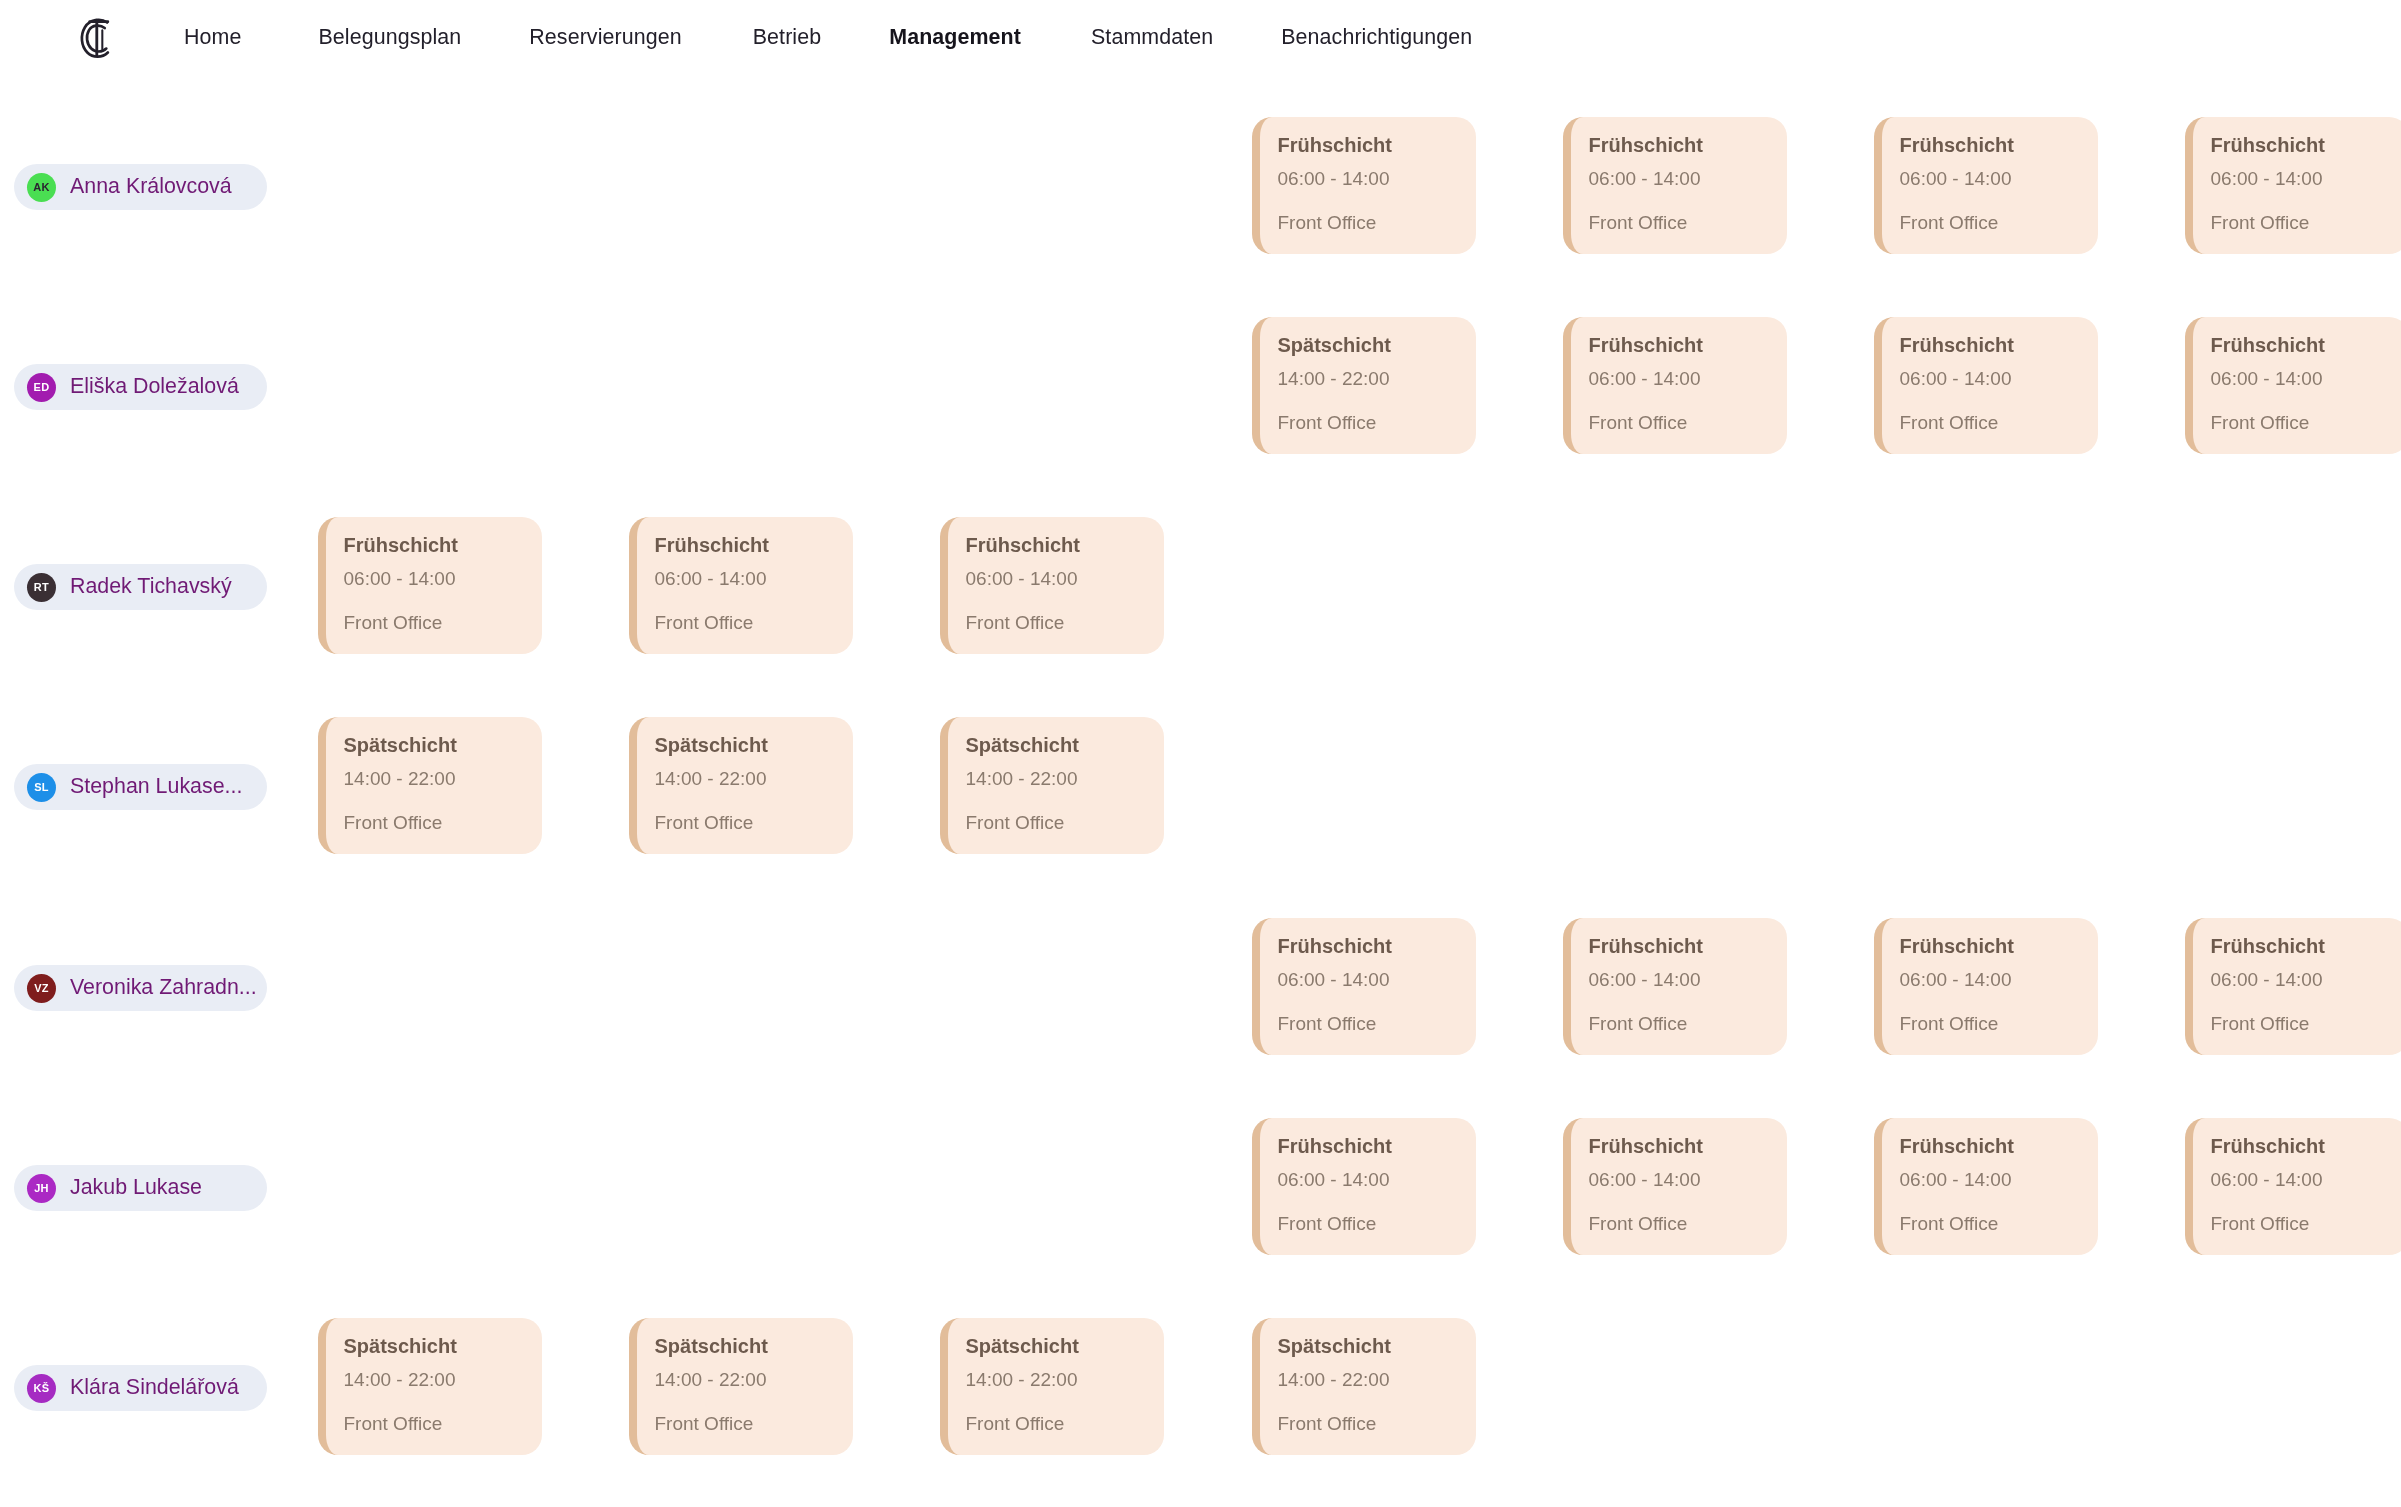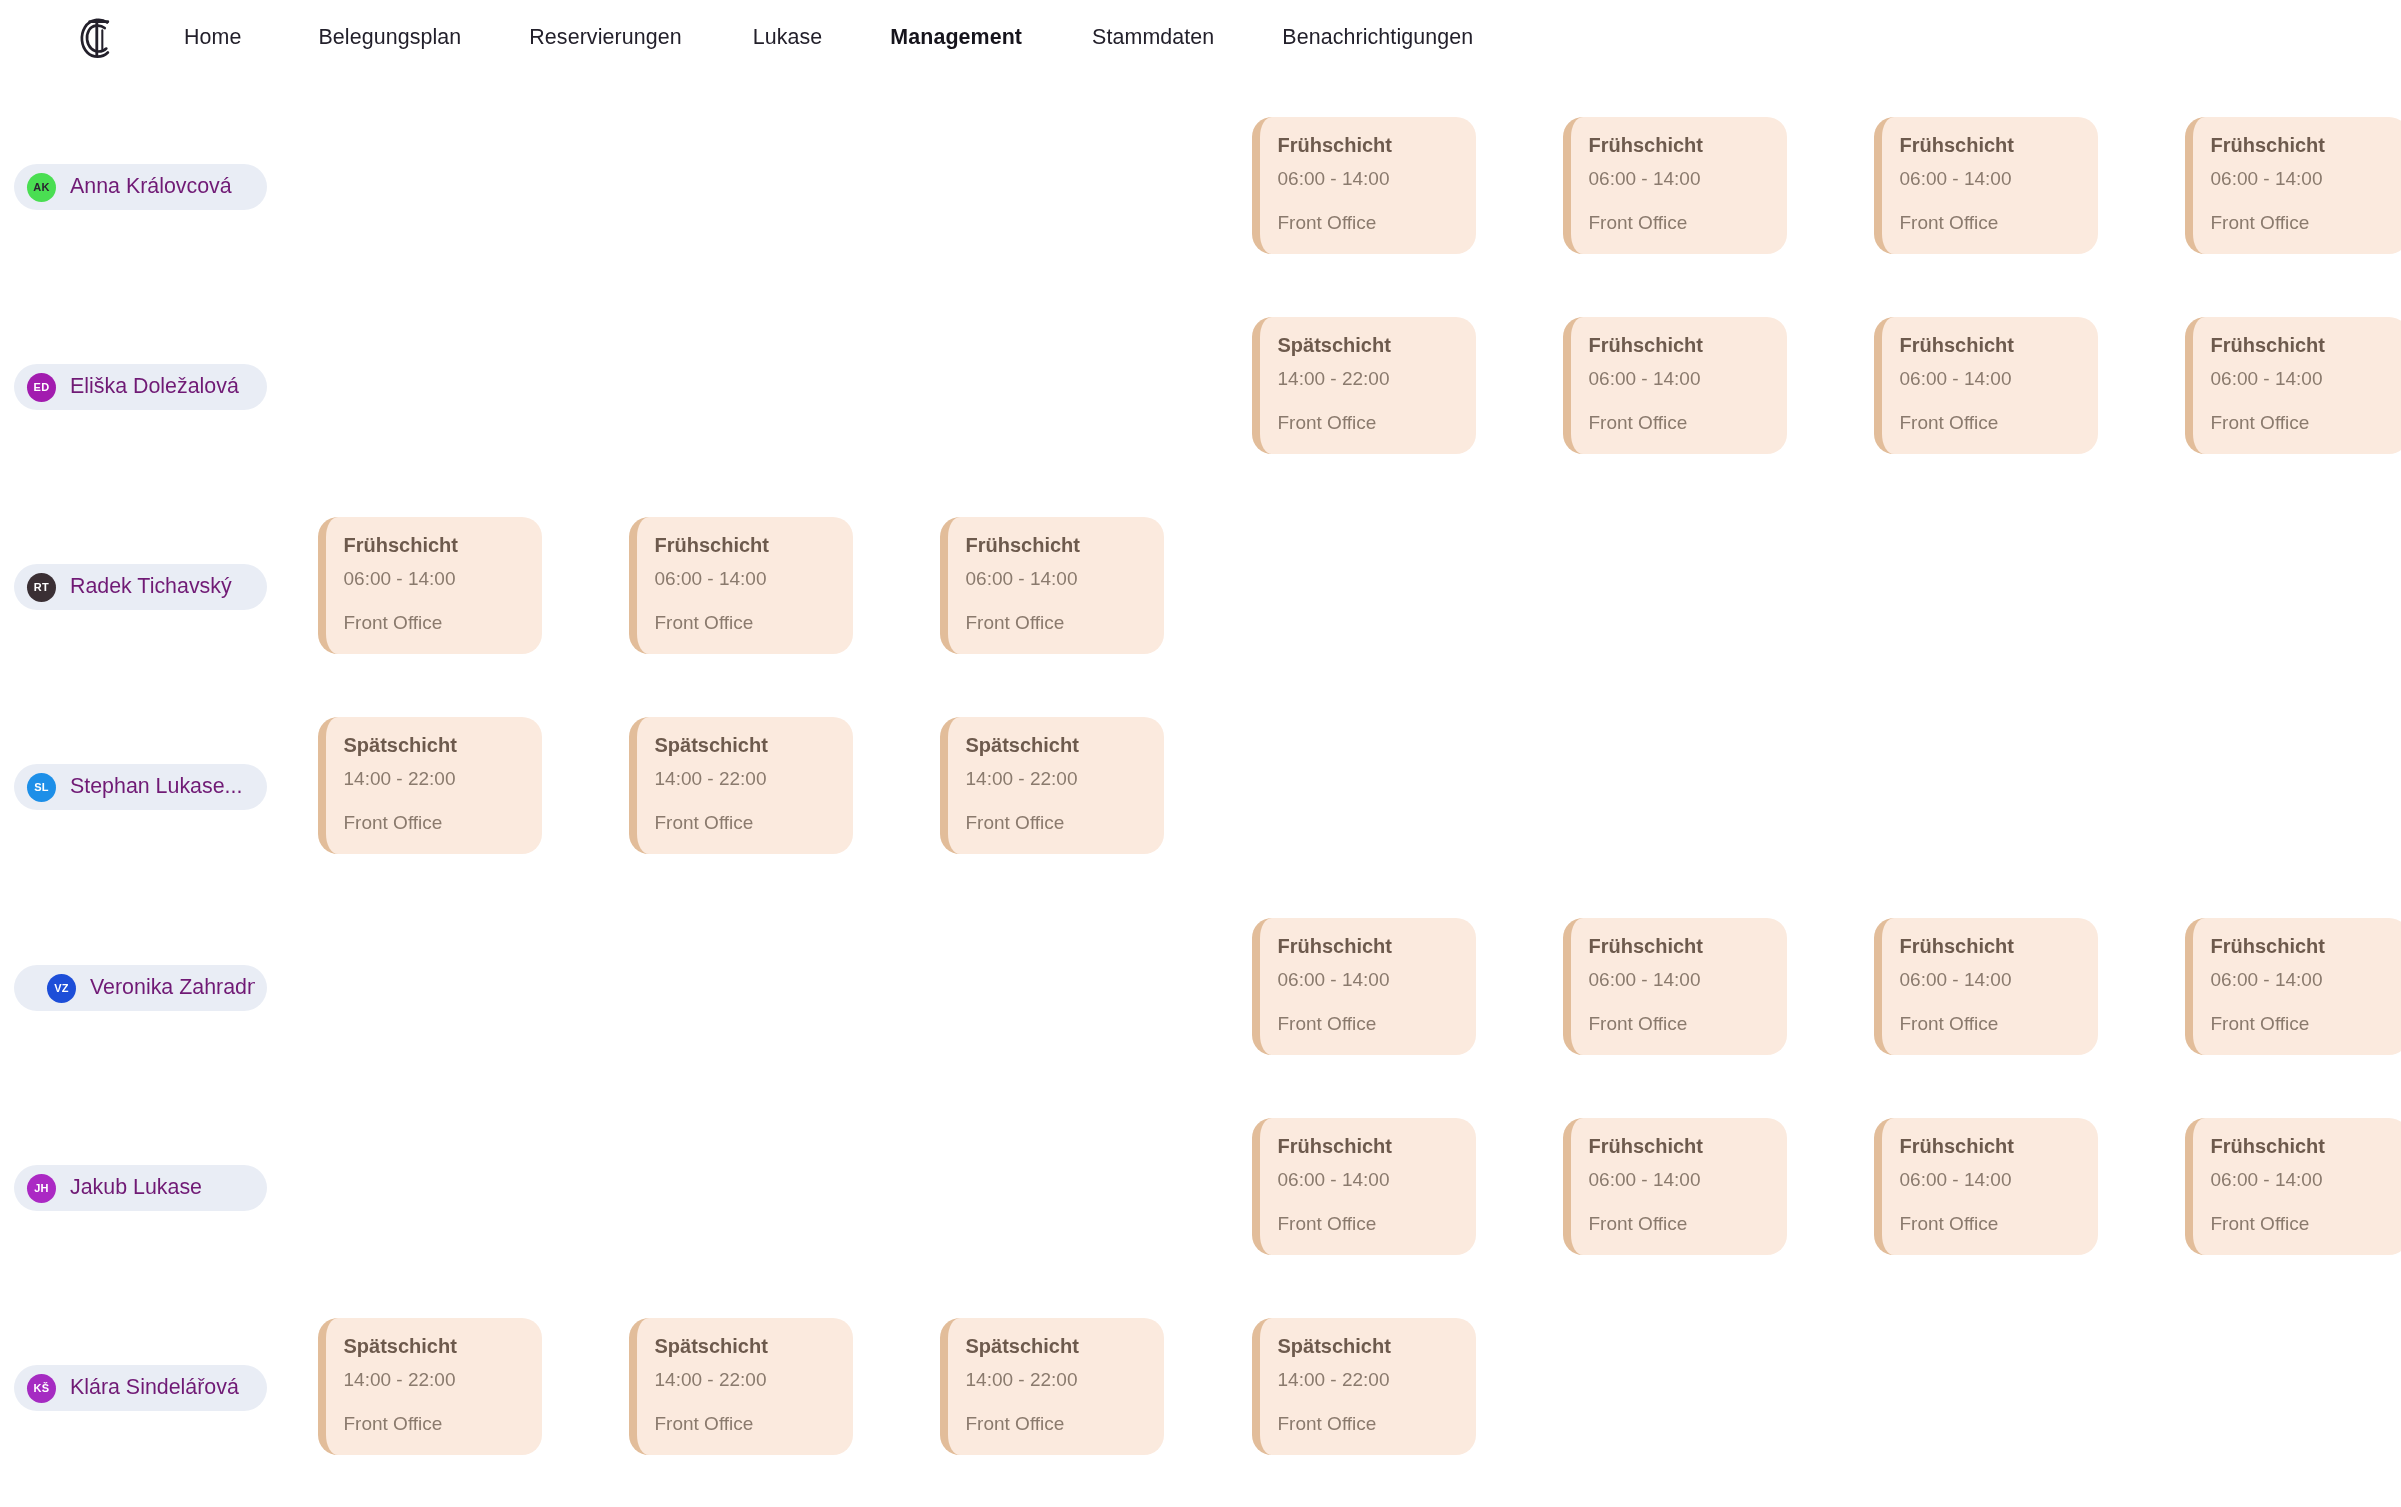--- a/index.html
+++ b/index.html
@@ -195,21 +195,21 @@
     </svg>
   </div>
 
   <div class="nav">
     <span class="nav-item">Home</span>
     <span class="nav-gap-1"></span>
     <span class="nav-item">Belegungsplan</span>
     <span class="nav-gap-2"></span>
     <span class="nav-item">Reservierungen</span>
     <span class="nav-gap-3"></span>
-    <span class="nav-item">Lukase</span>
+    <span class="nav-item">Betrieb</span>
     <span class="nav-gap-4"></span>
     <span class="nav-item active">Management</span>
     <span class="nav-gap-5"></span>
     <span class="nav-item">Stammdaten</span>
     <span class="nav-gap-6"></span>
     <span class="nav-item">Benachrichtigungen</span>
   </div>
 
 
 </div>
@@ -304,21 +304,21 @@
         <div class="shift-dept">Front Office</div>
       </div>
       <div class="shift" style="left: 940px; top: 30px;">
         <div class="shift-title">Spätschicht</div>
         <div class="shift-time">14:00 - 22:00</div>
         <div class="shift-dept">Front Office</div>
       </div>
     </div>
     <div class="row" style="top: 812px;">
       <div class="name-pill">
-        <div class="avatar" style="background: #1d4ed8; color: rgb(255, 255, 255); margin-left: 20px;">VZ</div>
+        <div class="avatar" style="background: #7f1d1d; color: rgb(255, 255, 255);">VZ</div>
         <span class="name-text">Veronika Zahradn...</span>
       </div>
       <div class="shift" style="left: 1252px; top: 30px;">
         <div class="shift-title">Frühschicht</div>
         <div class="shift-time">06:00 - 14:00</div>
         <div class="shift-dept">Front Office</div>
       </div>
       <div class="shift" style="left: 1563px; top: 30px;">
         <div class="shift-title">Frühschicht</div>
         <div class="shift-time">06:00 - 14:00</div>

